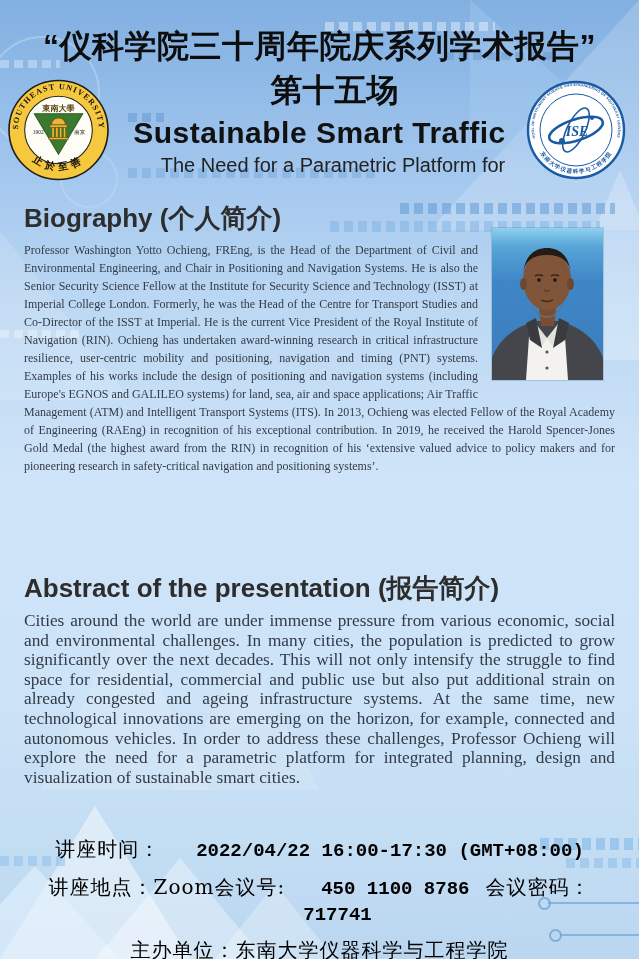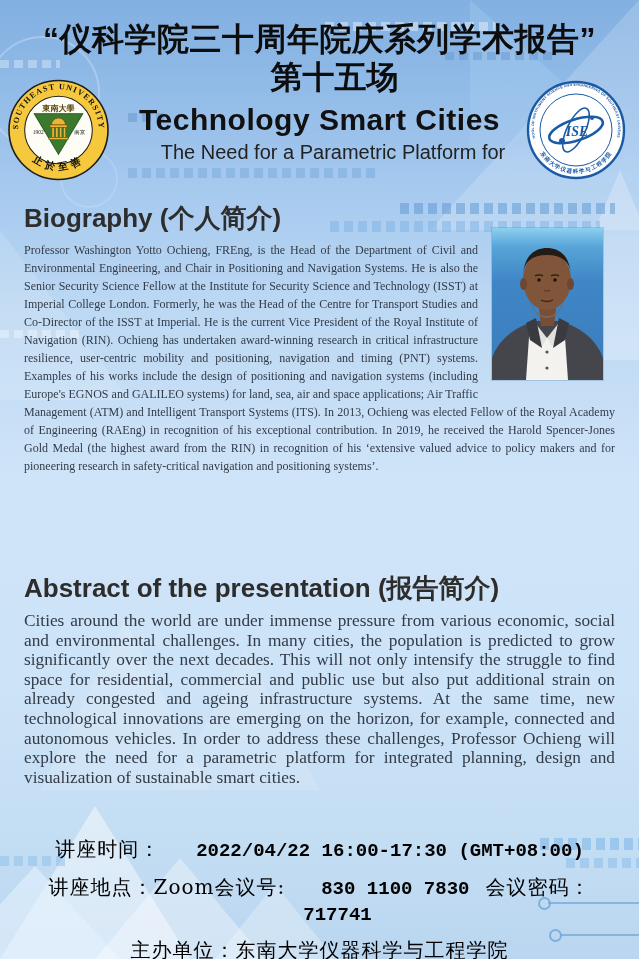--- a/index.html
+++ b/index.html
@@ -17,21 +17,21 @@
   .circle-o{border:2px solid rgba(255,255,255,.25);border-radius:50%;}
   .tri{background:rgba(255,255,255,.2);}
   .tri-up{clip-path:polygon(50% 0,0 100%,100% 100%);}
   .tri-dl{clip-path:polygon(0 0,100% 100%,0 100%);}
   .tri-dr{clip-path:polygon(100% 0,100% 100%,0 100%);}
   .px-row{background-image:repeating-linear-gradient(90deg,var(--c) 0 9px,transparent 9px 14px);}
   .node{border:2px solid rgba(110,165,215,.8);border-radius:50%;background:transparent;}
   .trace{background:rgba(110,165,215,.7);}
   
   .header{position:absolute;top:20px;left:0;right:0;text-align:center;z-index:2;}
-  .series-title{font-size:32px;font-weight:900;color:#0d0d0d;line-height:1.16;letter-spacing:.5px;margin:1px;}
+  .series-title{font-size:32px;font-weight:900;color:#0d0d0d;line-height:1.16;letter-spacing:.5px;margin:8px;}
   .session{font-size:32px;font-weight:900;color:#0d0d0d;line-height:1.1;margin:2px 0 0;padding-left:30px;}
   .talk-title{font-size:30px;font-weight:800;color:#111;letter-spacing:.5px;margin:8px 0 0;}
   .talk-sub{font-size:20px;font-weight:500;color:#222;line-height:1.32;margin:2px 0 0;padding-left:27px;}
   .logo{position:absolute;z-index:3;}
   .logo-seu{left:8px;top:75px;width:101px;height:110px;}
   .logo-ise{left:526px;top:80px;width:100px;height:100px;}
   
   .section{position:absolute;left:24px;right:24px;z-index:2;}
   .bio-section{top:202px;}
   .abs-section{top:572px;}
@@ -86,21 +86,21 @@
   <div class="decor px-row" style="--c:rgba(140,190,235,.5);left:0;top:856px;width:70px;height:10px;"></div>
 
   <div class="decor trace" style="left:548px;top:902px;width:91px;height:2px;"></div>
   <div class="decor trace" style="left:560px;top:934px;width:79px;height:2px;"></div>
   <div class="decor node" style="left:538px;top:897px;width:9px;height:9px;"></div>
   <div class="decor node" style="left:549px;top:929px;width:9px;height:9px;"></div>
 
   <div class="header">
     <h1 class="series-title">“仪科学院三十周年院庆系列学术报告”</h1>
     <h1 class="session">第十五场</h1>
-    <h2 class="talk-title">Technology Smart Cities</h2>
+    <h2 class="talk-title">Sustainable Smart Traffic</h2>
     <div class="talk-sub">The Need for a Parametric Platform for</div>
   </div>
 
   <div class="logo logo-seu">
     <svg viewBox="0 0 100 100" width="101" height="110" preserveAspectRatio="xMidYMid meet">
       <defs>
         <path id="seuTop" d="M 12,62 A 40,40 0 1 1 88,62"></path>
         <path id="seuBottom" d="M 14,67 A 40,40 0 0 0 86,67"></path>
       </defs>
       <circle cx="50" cy="50" r="49" fill="#f6c83e" stroke="#1d1d1d" stroke-width="1.6"></circle>
@@ -192,20 +192,20 @@
   <div class="section abs-section">
     <h3 class="sec-heading">Abstract of the presentation (报告简介)</h3>
     <p class="sec-body">Cities around the world are under immense pressure from various economic, social and environmental challenges. In many cities, the population is predicted to grow significantly over the next decades. This will not only intensify the struggle to find space for residential, commercial and public use but also put additional strain on already congested and ageing infrastructure systems. At the same time, new technological innovations are emerging on the horizon, for example, connected and autonomous vehicles. In order to address these challenges, Professor Ochieng will explore the need for a parametric platform for integrated planning, design and visualization of sustainable smart cities.</p>
   </div>
 
   <div class="footer">
     <div class="detail-line">
       <span>讲座时间：</span><span class="mono">2022/04/22 16:00-17:30 (GMT+08:00)</span>
     </div>
     <div class="detail-line">
-      <span>讲座地点：</span><span>Zoom会议号:</span><span class="mono">830 1100 7830</span><span class="pw-label">会议密码：</span><span class="mono">717741</span>
+      <span>讲座地点：</span><span>Zoom会议号:</span><span class="mono">450 1100 8786</span><span class="pw-label">会议密码：</span><span class="mono">717741</span>
     </div>
     <div class="detail-line">
       <span>主办单位：</span><span>东南大学仪器科学与工程学院</span>
     </div>
   </div>
 
 </div>
 
 </body></html>

